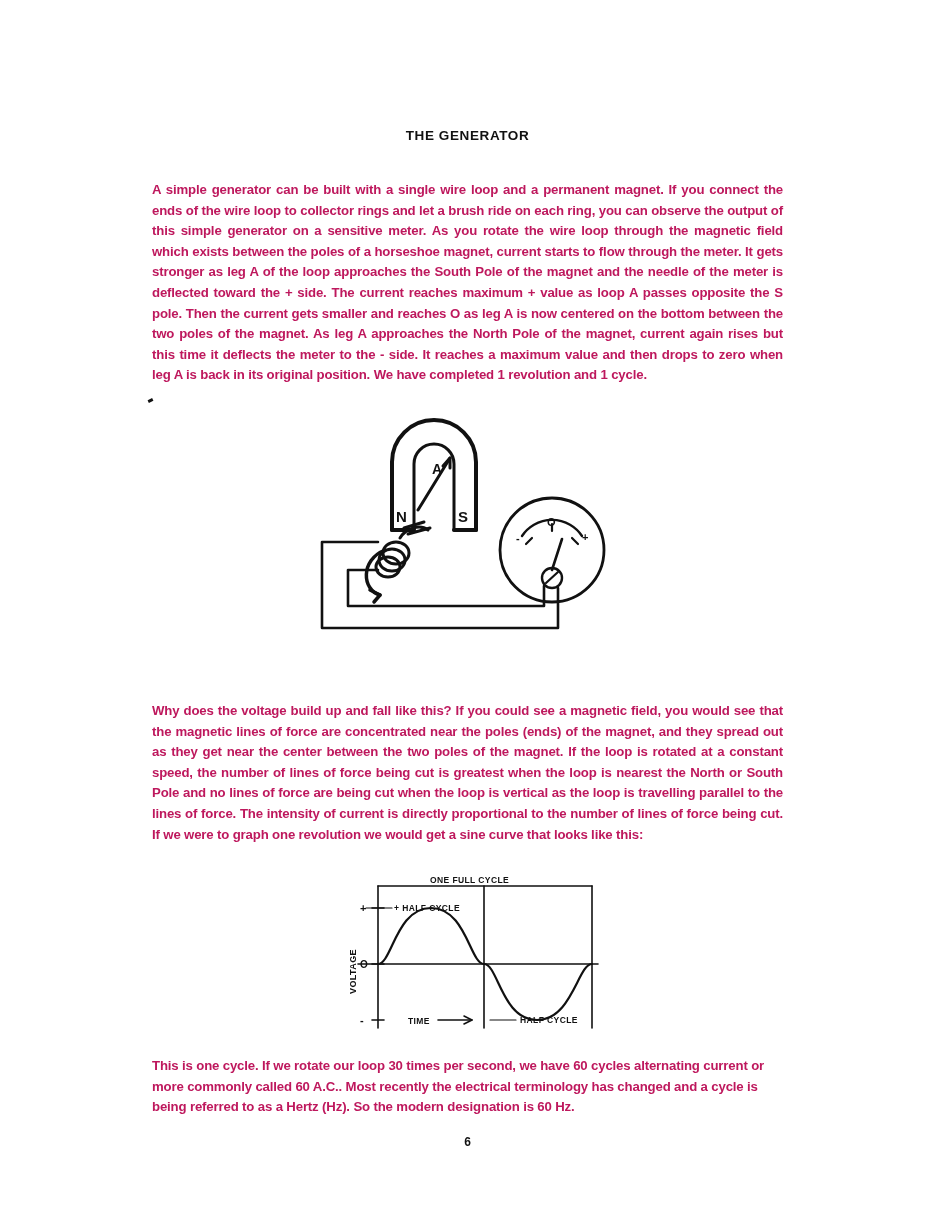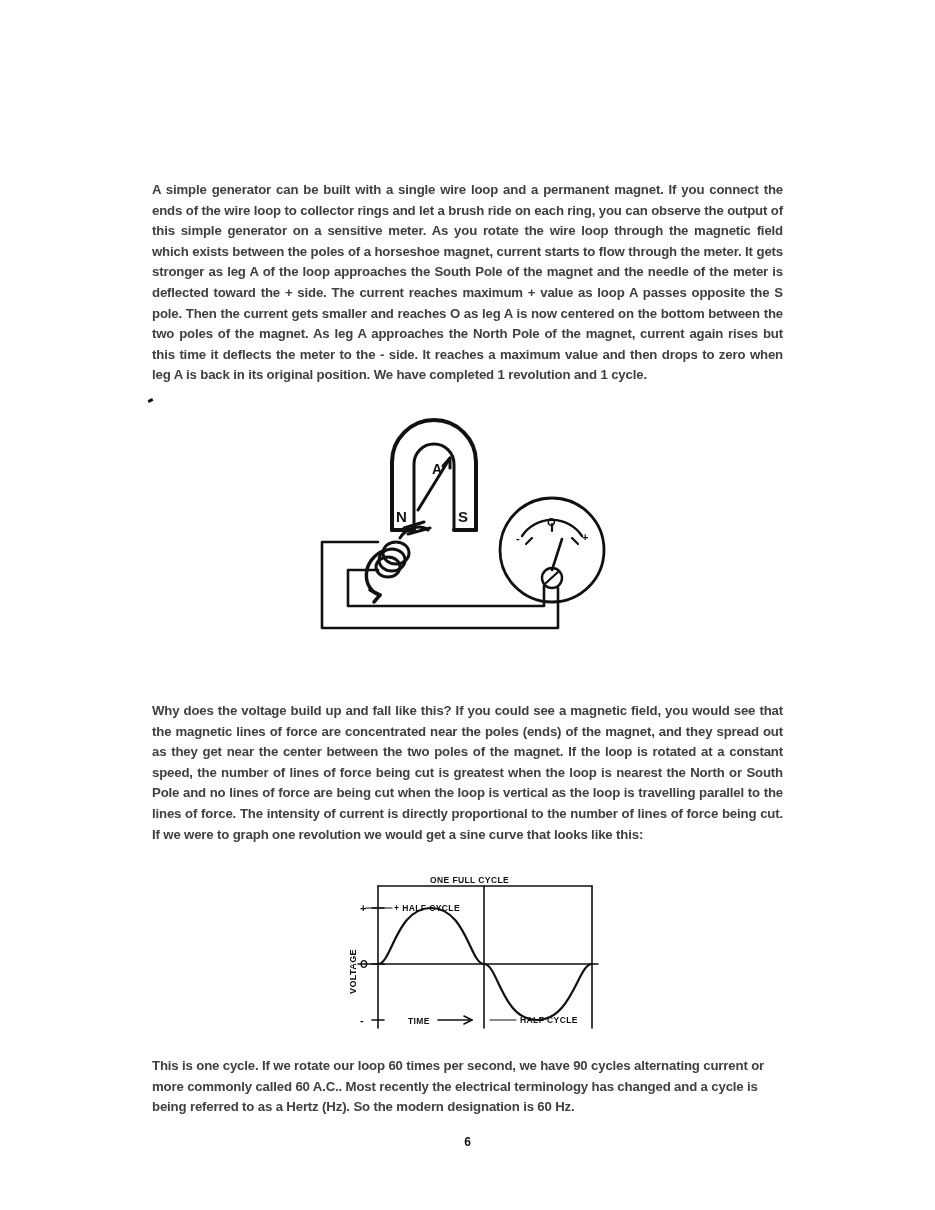--- a/index.html
+++ b/index.html
@@ -31,21 +31,21 @@
   }
   .para {
     position: absolute;
     left: 152px;
     width: 631px;
     font-size: 13.2px;
     line-height: 20.6px;
     text-align: justify;
     font-weight: bold;
     letter-spacing: -0.15px;
-    color: #404040;
+    color: #be185d;
   }
   .para.p1 { top: 180px; }
   .para.p2 { top: 701px; }
   .para.p3 { top: 1056px; text-align: left; }
 
   .stray-mark {
     position: absolute;
     left: 148px;
     top: 399px;
     width: 5px;
@@ -78,20 +78,21 @@
     text-align: center;
     font-size: 12px;
     font-weight: bold;
   }
 </style>
 </head>
 <body>
 
 <div class="page">
 
+  <div class="doc-title">THE GENERATOR</div>
 
   <div class="stray-mark"></div>
 
   <div class="para p1">A simple generator can be built with a single wire loop and a permanent magnet.  If you connect the ends of the wire loop to collector rings and let a brush ride on each ring, you can observe the output of this simple generator on a sensitive meter.  As you rotate the wire loop through the magnetic field which exists between the poles of a horseshoe magnet, current starts to flow through the meter.  It gets stronger as leg A of the loop approaches the South Pole of the magnet and the needle of the meter is deflected toward the + side.   The current reaches maximum + value as loop A passes opposite the S pole.   Then the current gets smaller and reaches O as leg A is now centered on the bottom between the two poles of the magnet.  As leg A approaches the North Pole of the magnet, current again rises but this time it deflects the meter to the - side.  It reaches a maximum value and then drops to zero when leg A is back in its original position.  We have completed 1 revolution and 1 cycle.</div>
 
   <div class="fig fig-generator">
     <svg viewBox="0 0 340 250" width="340" height="250" aria-hidden="true">
       <g fill="none" stroke="#111" stroke-width="3.2" stroke-linecap="round" stroke-linejoin="round">
 
         <path d="M92,120 L92,52 A42,42 0 0 1 176,52 L176,120" stroke-width="4"></path>
@@ -172,16 +173,16 @@
         <text x="190" y="155">HALF CYCLE</text>
         <text x="78" y="156">TIME</text>
         <text x="30" y="44" font-size="11">+</text>
         <text x="30" y="100" font-size="10">O</text>
         <text x="30" y="156" font-size="11">-</text>
         <text transform="translate(26,126) rotate(-90)" font-size="9">VOLTAGE</text>
       </g>
     </svg>
   </div>
 
-  <div class="para p3">This is one cycle.  If we rotate our loop 60 times per second, we have 90 cycles alternating current or more commonly called 60 A.C..  Most recently the electrical terminology has changed and a cycle is being referred to as a Hertz (Hz).  So the modern designation is 60 Hz.</div>
+  <div class="para p3">This is one cycle.  If we rotate our loop 30 times per second, we have 60 cycles alternating current or more commonly called 60 A.C..  Most recently the electrical terminology has changed and a cycle is being referred to as a Hertz (Hz).  So the modern designation is 60 Hz.</div>
 
   <div class="page-number">6</div>
 </div>
 
 </body></html>

